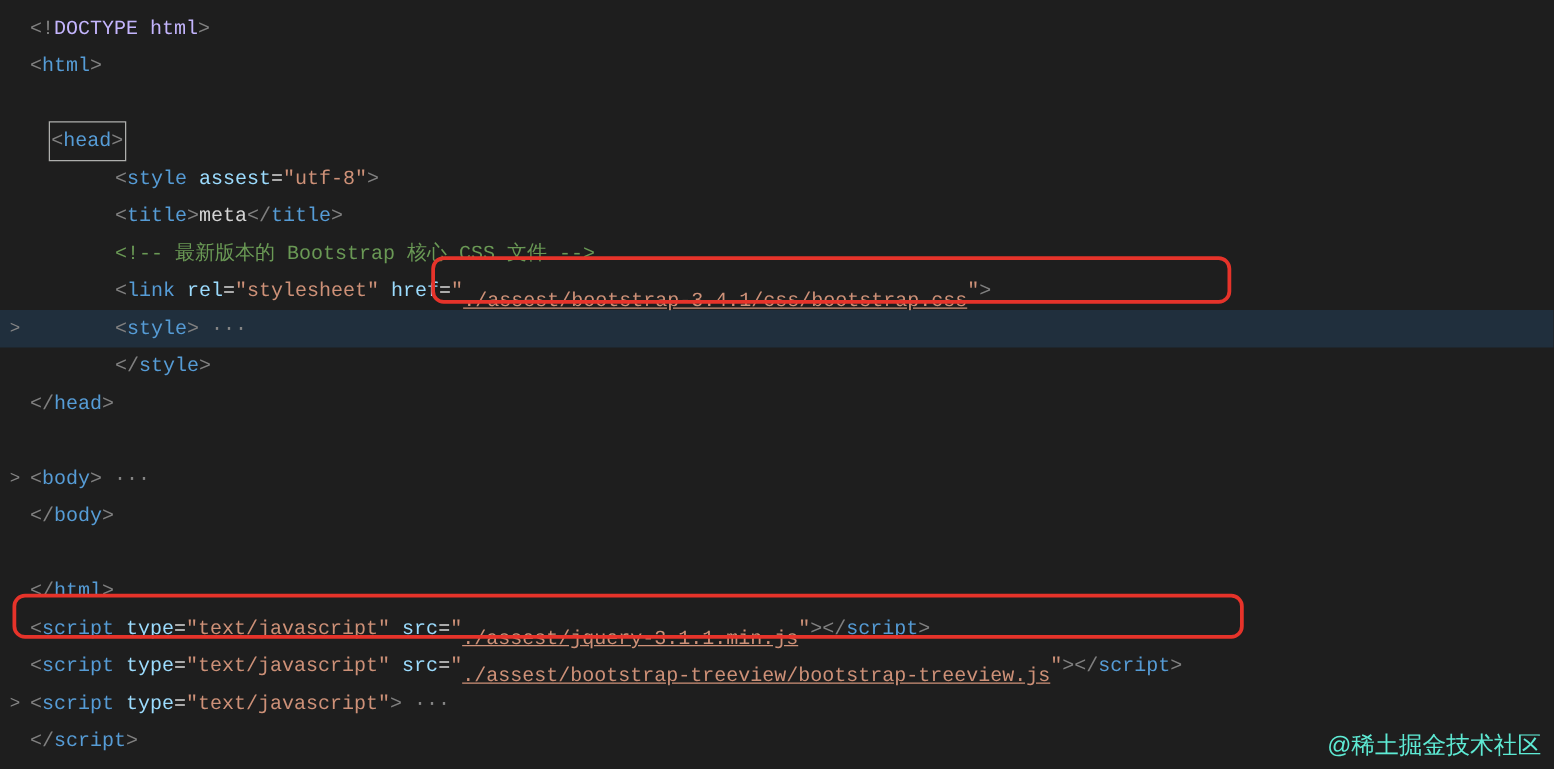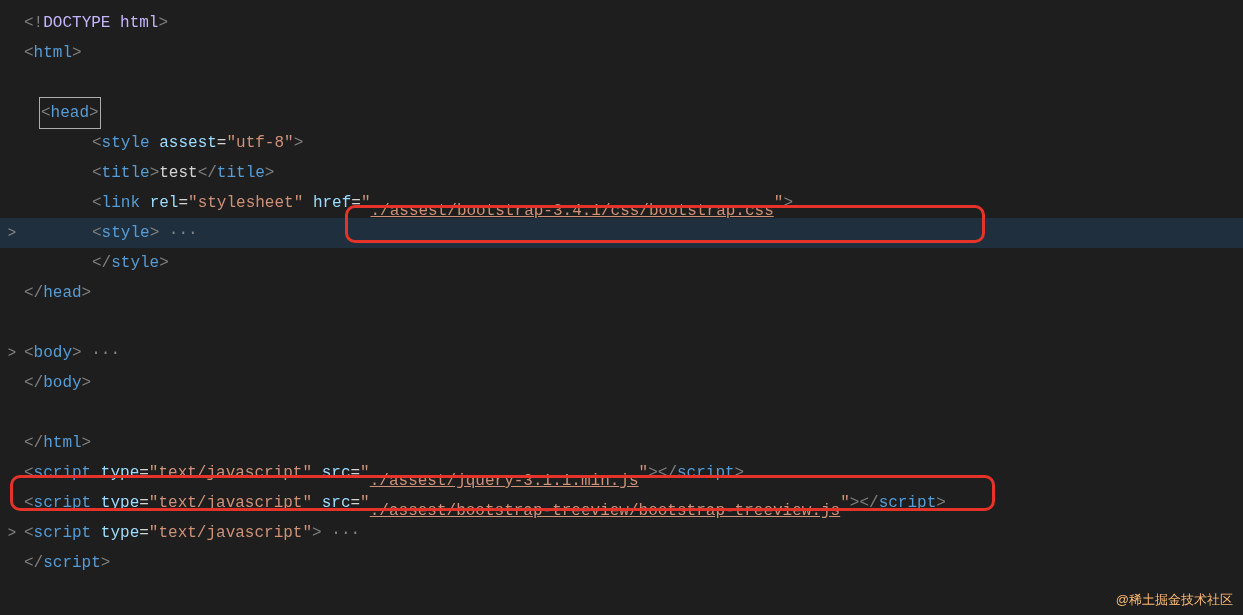--- a/index.html
+++ b/index.html
@@ -58,22 +58,22 @@
       border: 3px solid #e6332a;
       border-radius: 10px;
       position: absolute;
       pointer-events: none;
       z-index: 10;
     }
     .watermark {
       position: absolute;
       bottom: 6px;
       right: 10px;
-      color: #fdba74;
-      font-size: 13px;
+      color: #5eead4;
+      font-size: 19px;
       font-family: sans-serif;
     }
     .indent-2 { padding-left: 92px; }
     .head-line { padding-left: 40px; }
   </style>
 </head>
 <body>
 
 <div class="editor">
 
@@ -89,23 +89,26 @@
 
   <div class="line head-line">
     <span class="cursor-box"><span class="bracket">&lt;</span><span class="tag">head</span><span class="bracket">&gt;</span></span>
   </div>
 
   <div class="line indent-2">
     <span class="bracket">&lt;</span><span class="tag">style</span><span> </span><span class="attr-name">assest</span><span class="text-content">=</span><span class="attr-value">"utf-8"</span><span class="bracket">&gt;</span>
   </div>
 
   <div class="line indent-2">
-    <span class="bracket">&lt;</span><span class="tag">title</span><span class="bracket">&gt;</span><span class="text-content">test</span><span class="bracket">&lt;/</span><span class="tag">title</span><span class="bracket">&gt;</span>
+    <span class="bracket">&lt;</span><span class="tag">title</span><span class="bracket">&gt;</span><span class="text-content">meta</span><span class="bracket">&lt;/</span><span class="tag">title</span><span class="bracket">&gt;</span>
   </div>
 
+  <div class="line indent-2">
+    <span class="comment">&lt;!-- 最新版本的 Bootstrap 核心 CSS 文件 --&gt;</span>
+  </div>
 
   <div class="line indent-2">
     <span class="bracket">&lt;</span><span class="tag">link</span><span> </span><span class="attr-name">rel</span><span class="text-content">=</span><span class="attr-value">"stylesheet"</span><span> </span><span class="attr-name">href</span><span class="text-content">=</span><span class="attr-value">"</span><span class="attr-value underline">./assest/bootstrap-3.4.1/css/bootstrap.css</span><span class="attr-value">"</span><span class="bracket">&gt;</span>
   </div>
 
   <div class="line indent-2" style="background:rgba(38,79,120,0.35);">
     <span class="gutter">&gt;</span>
     <span class="bracket">&lt;</span><span class="tag">style</span><span class="bracket">&gt;</span><span class="dots"> ···</span>
   </div>
 

